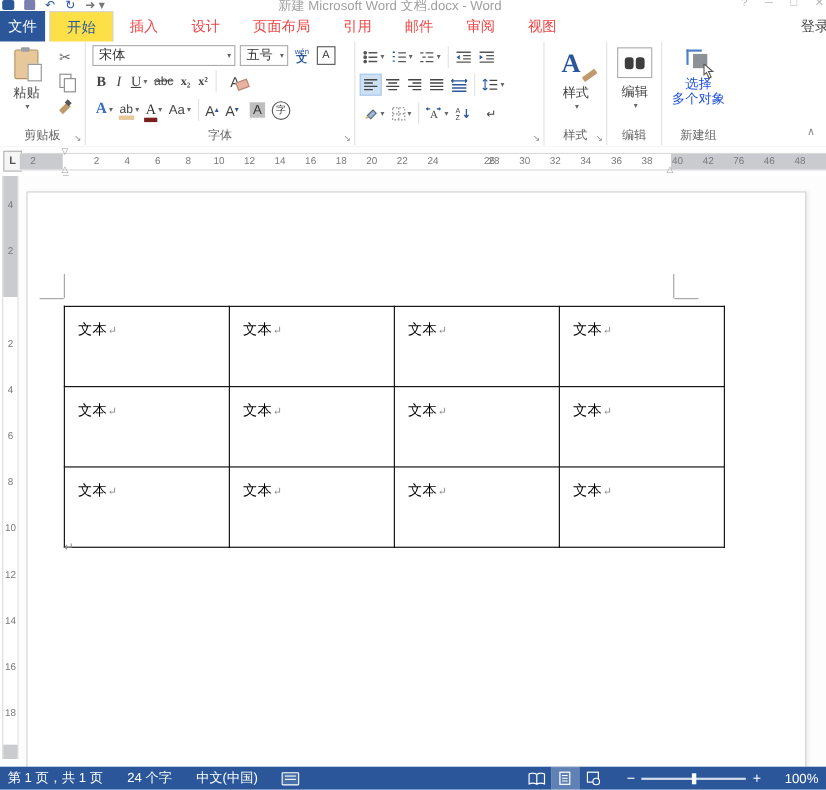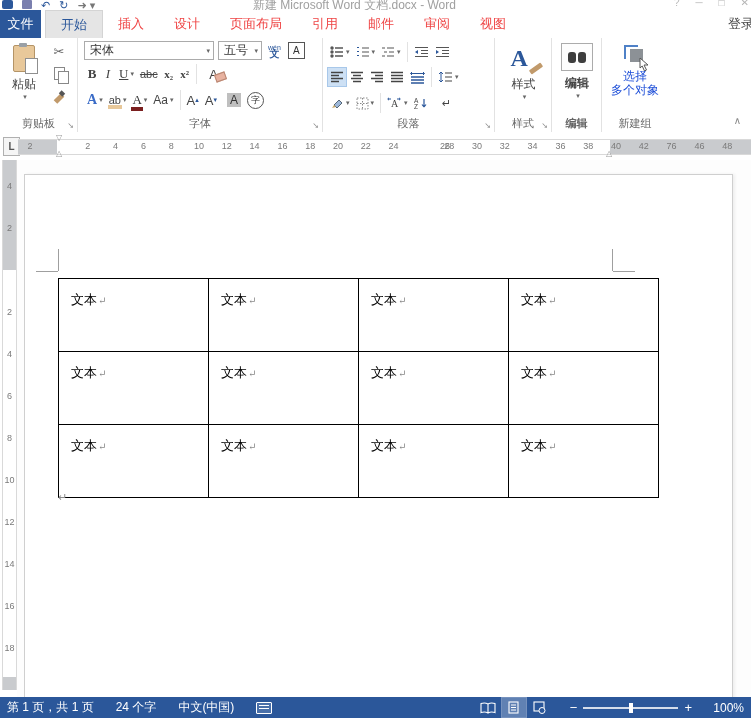--- a/index.html
+++ b/index.html
@@ -16,21 +16,21 @@
   .qat .wordlogo{width:11px;height:9px;background:#2b579a;border-radius:2px;}
   .qat .savelogo{width:10px;height:9px;background:#7a7fae;border-radius:1px;}
   .qat .gray{color:#777;}
   .titletext{position:absolute;left:253px;top:-3px;color:#a0a0a0;font-size:12px;white-space:nowrap;}
   .winctrl{position:absolute;right:2px;top:-3px;display:flex;gap:16px;color:#b5b5b5;font-size:10px;}
   
   .tabrow{position:absolute;left:0;top:10px;width:751px;height:28px;background:#fff;display:flex;align-items:stretch;overflow:hidden;}
   .filetab{width:41px;background:#2b579a;color:#fff;display:flex;align-items:center;justify-content:center;font-size:13px;}
   .tabs{display:flex;margin-left:4px;}
   .tab{padding:0 15px;display:flex;align-items:center;font-size:13px;color:#ef4444;background:transparent;}
-  .tab.active{background:#e5e5e5;border:1px solid #d4d4d4;border-bottom:none;color:#2b579a;}
+  .tab.active{background:#fde047;border:1px solid #d4d4d4;border-bottom:none;color:#2b579a;}
   .signin{position:absolute;left:728px;top:0;height:28px;display:flex;align-items:center;color:#444;font-size:13px;white-space:nowrap;}
   
   .ribbon{position:absolute;left:0;top:38px;width:751px;height:95px;background:#fff;border-bottom:1px solid #d4d4d4;display:flex;}
   .rgroup{position:relative;border-right:1px solid #e2e2e2;box-sizing:border-box;height:94px;}
   .glabel{position:absolute;bottom:1px;left:0;right:0;text-align:center;font-size:11px;color:#666;height:15px;line-height:15px;}
   .launcher{position:absolute;bottom:2px;right:3px;font-size:8px;color:#8c8c8c;line-height:8px;}
   .ddarrow{font-size:7px;color:#666;margin-left:2px;}
   .mini{display:flex;align-items:center;justify-content:center;height:20px;min-width:16px;padding:0 2px;border:1px solid transparent;box-sizing:border-box;}
   .mini.active{background:#cde0f4;border-color:#a8c8ea;}
   .vsep{width:1px;background:#e2e2e2;height:20px;margin:0 3px;}
@@ -79,21 +79,21 @@
   
   .g-para{width:172px;padding:3px 2px 0 4px;box-sizing:border-box;}
   svg.lic{display:block;}
   
   .g-styles{width:57px;}
   .stylebtn{position:absolute;left:6px;top:5px;width:45px;height:70px;display:flex;flex-direction:column;align-items:center;}
   .styleicon{position:relative;width:26px;height:30px;}
   .styleicon .A{color:#2b579a;font-size:24px;font-weight:bold;font-family:"Liberation Serif",serif;line-height:30px;}
   .styleicon .brush{position:absolute;right:-6px;bottom:2px;width:14px;height:5px;background:#c19a6b;transform:rotate(-35deg);border-radius:1px;}
   .stylebtn .t{font-size:12px;color:#444;margin-top:3px;}
-  .g-edit{width:50px;font-weight:bold;}
+  .g-edit{width:50px;}
   .editbtn{position:absolute;left:7px;top:5px;width:36px;display:flex;flex-direction:column;align-items:center;}
   .binocbox{width:30px;height:26px;border:1px solid #ababab;background:#fdfdfd;display:flex;align-items:center;justify-content:center;}
   .binoc{position:relative;width:18px;height:11px;}
   .binoc:before,.binoc:after{content:"";position:absolute;top:0;width:8px;height:11px;background:#3d3d3d;border-radius:3px;}
   .binoc:before{left:0;}
   .binoc:after{right:0;}
   .editbtn .t{font-size:12px;color:#444;margin-top:4px;}
   .g-new{width:66px;border-right:none;}
   .selbtn{position:absolute;left:4px;top:5px;width:58px;display:flex;flex-direction:column;align-items:center;}
   .selicon{position:relative;width:26px;height:26px;}
@@ -399,21 +399,20 @@
         <svg class="lic" width="14" height="12">
             <text x="0" y="6" font-size="6.5" fill="#444">A</text>
             <text x="0" y="12" font-size="6.5" fill="#444">Z</text>
             <path d="M10 2v8M10 10l-2-2.5M10 10l2-2.5" stroke="#2b579a" stroke-width="1.2" fill="none"></path>
           </svg>
       </div>
       <div class="mini" style="margin-left:8px;">
         <span style="font-size:11px;color:#444;">↵</span>
       </div>
     </div>
-    <div class="glabel">段落</div>
     <span class="launcher">↘</span>
   </div>
 
   <div class="rgroup g-styles">
     <div class="stylebtn">
       <span class="styleicon"><span class="A">A</span><span class="brush"></span></span>
       <span class="t">样式</span>
       <span class="ddarrow">▾</span>
     </div>
     <div class="glabel">样式</div>

